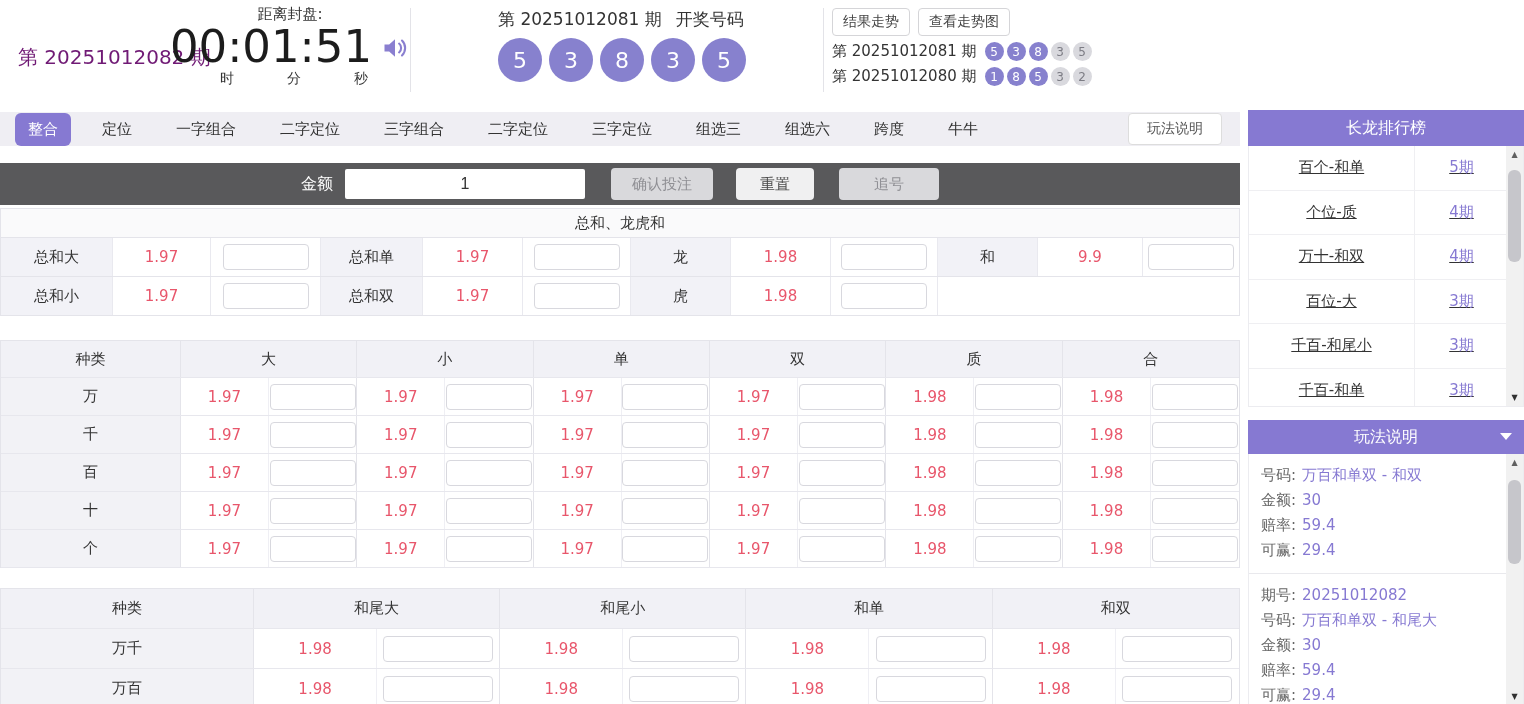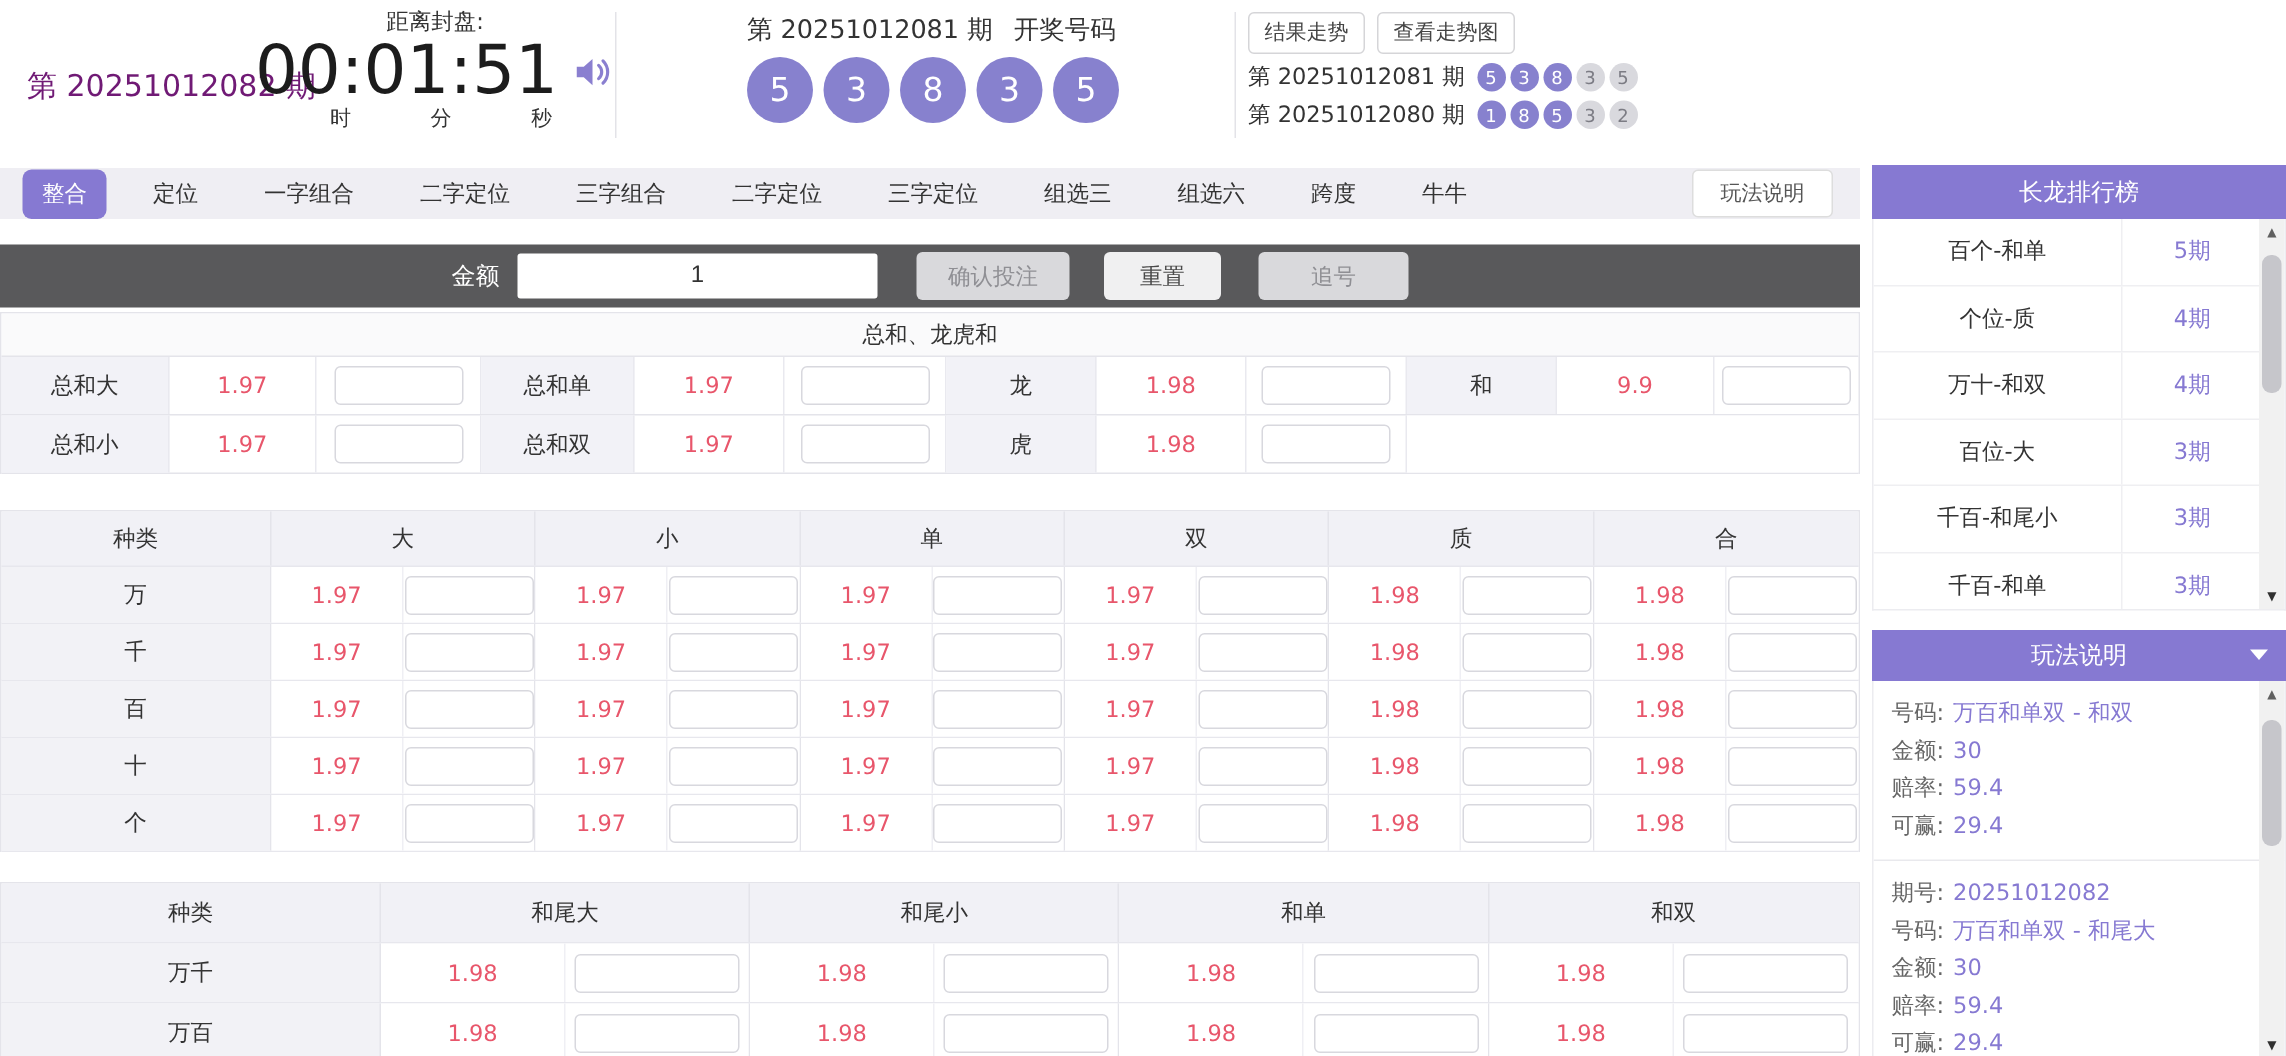--- a/index.html
+++ b/index.html
@@ -94,21 +94,21 @@
   #combtbl .grp, #combtbl .hcell { width:246.2px; }
   #combtbl .bet-input { width:110px; }
 
   
   .panel { position:absolute; left:1248px; width:276px; background:#fff; }
   .panel-hdr { height:34px; background:#8679d2; color:#fff; font-size:16px; display:flex;
     align-items:center; justify-content:center; position:relative; }
   #ranking { top:110px; }
   #ranking .panel-hdr { height:36px; }
   .rk-list { position:relative; height:261px; overflow:hidden; border:1px solid #ececf0; border-top:none; }
-  .rk-row { display:flex; height:44.5px; border-bottom:1px solid #efeff2; }
+  .rk-row { display:flex; height:44.5px; border-bottom:1px solid #efeff2;text-decoration:underline; }
   .rk-name { width:166px; display:flex; align-items:center; justify-content:center; font-size:15px;
     color:#333; border-right:1px solid #efeff2; }
   .rk-count { width:93px; display:flex; align-items:center; justify-content:center; font-size:15px; color:#8679d2; }
   
   .sbar { position:absolute; right:0; top:0; bottom:0; width:17px; background:#f1f1f1; }
   .sb-btn { position:absolute; left:0; width:17px; height:17px; display:flex; align-items:center;
     justify-content:center; font-size:8px; color:#606060; cursor:pointer; }
   .sb-btn.up { top:0; }
   .sb-btn.down { bottom:0; color:#303030; }
   .sb-thumb { position:absolute; left:2px; width:13px; background:#c6c6cb; border-radius:6px; cursor:pointer; }

